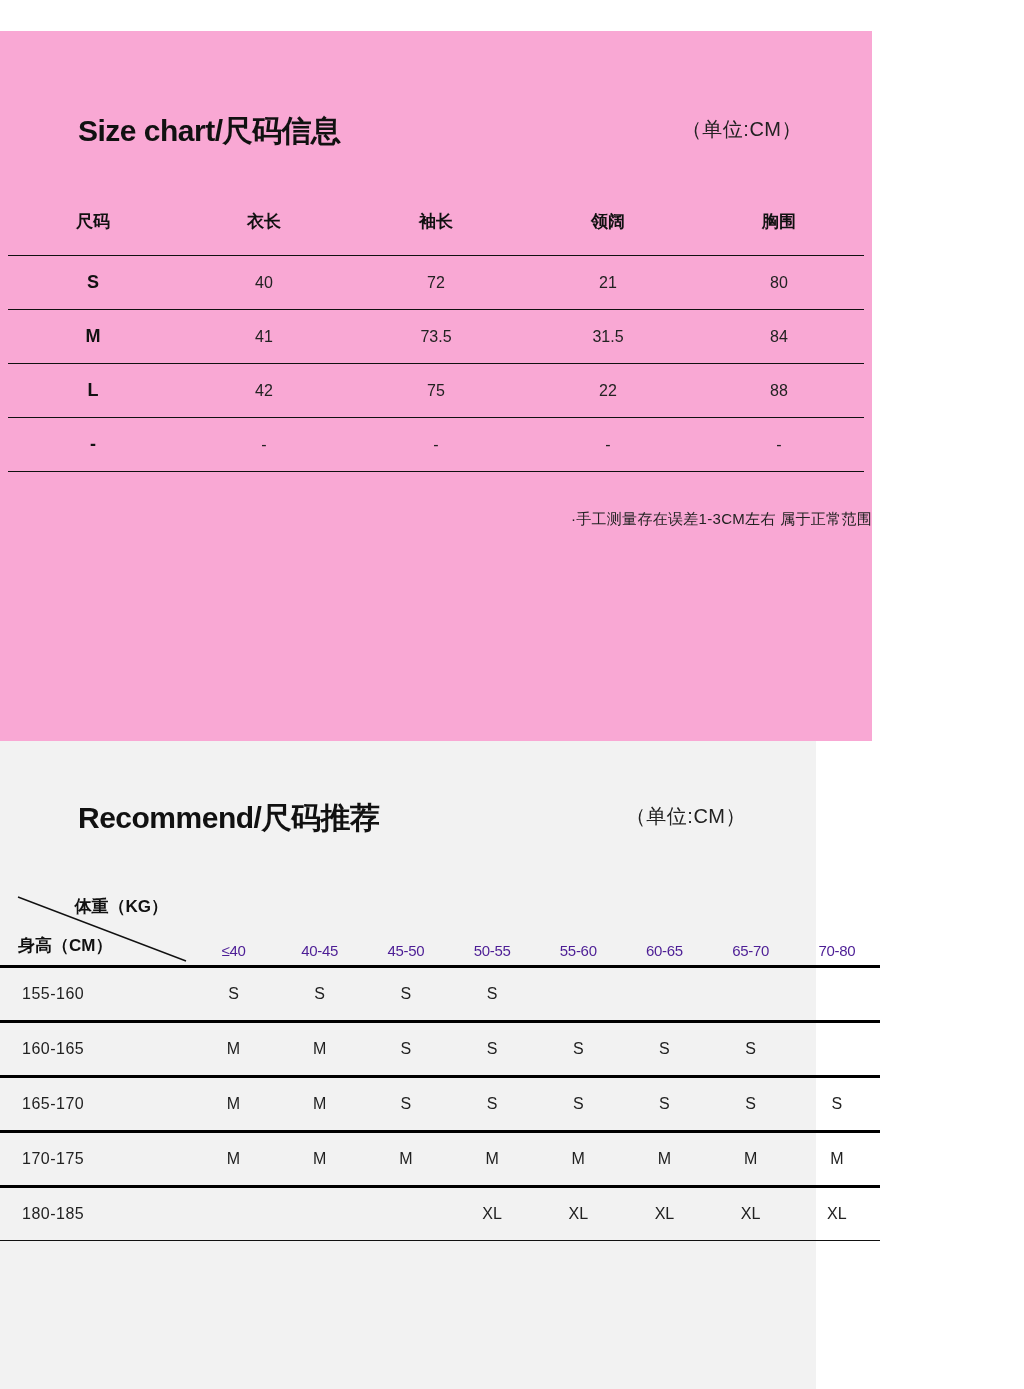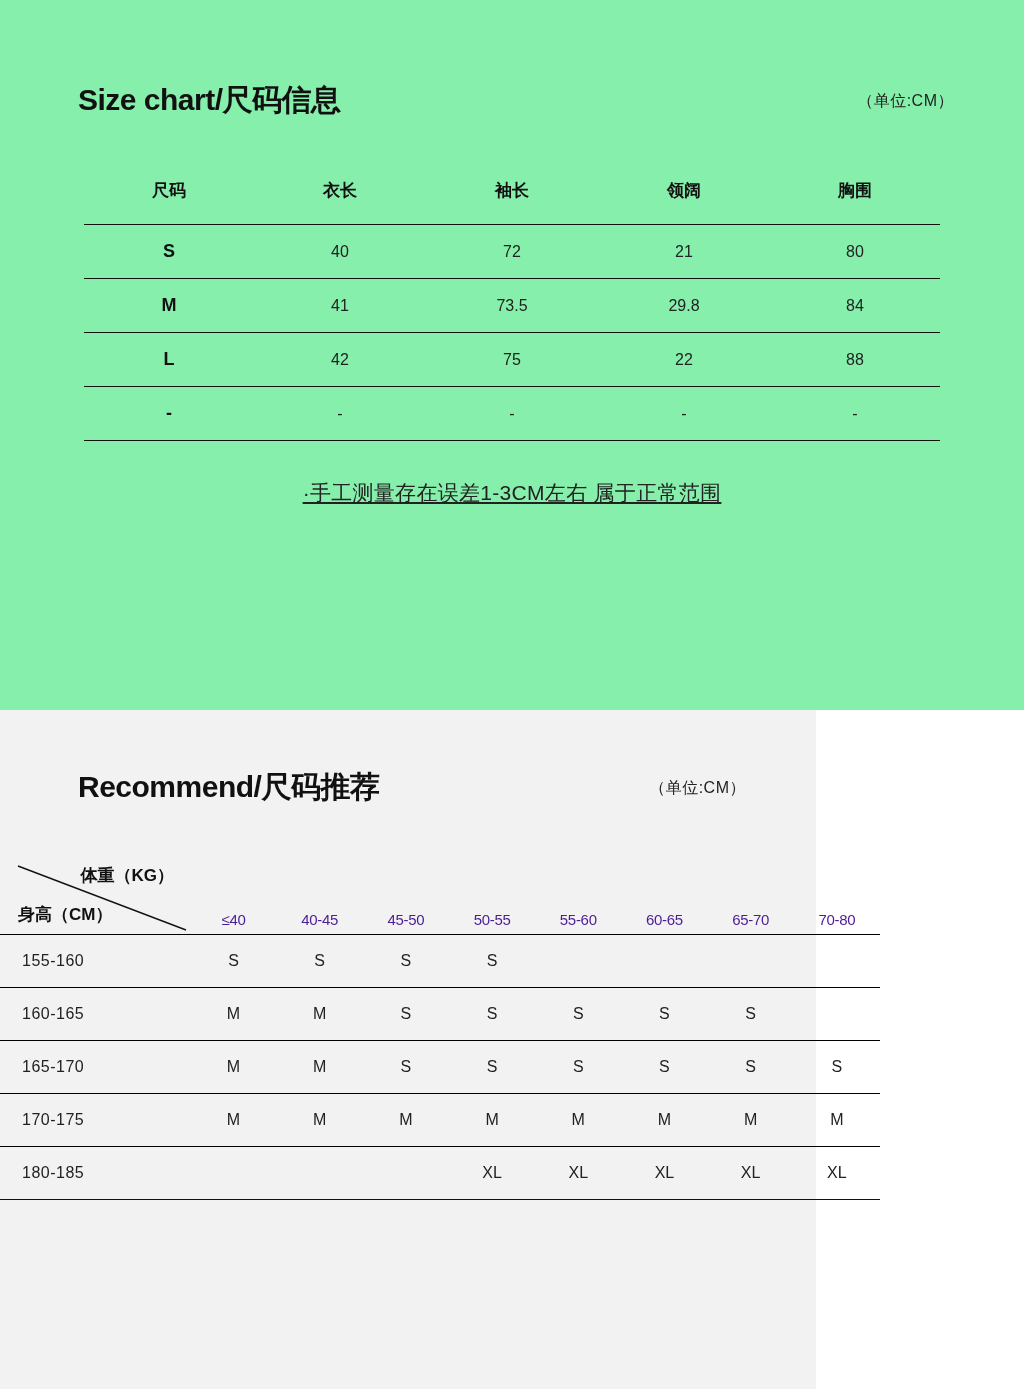--- a/index.html
+++ b/index.html
@@ -11,45 +11,46 @@
     height: 1389px;
     background: #ffffff;
     font-family: "Liberation Sans", "DejaVu Sans", sans-serif;
     color: #1a1a1a;
     overflow: hidden;
   }
 
   
   .section-top {
     position: relative;
-    width: 1024px;
+    width: 872px;
     height: 710px;
-    background: #86efac;
+    background: #f9a8d4;
     box-sizing: border-box;
+    margin-top: 31px;
   }
   .header-row {
     position: relative;
     padding: 85px 70px 0 78px;
     display: flex;
     align-items: flex-end;
     justify-content: space-between;
   }
   .title {
     font-size: 30px;
     font-weight: 800;
     letter-spacing: -0.5px;
     color: #111111;
     line-height: 1;
     white-space: nowrap;
   }
   .title .zh {
     font-weight: 800;
   }
   .unit {
-    font-size: 16px;
+    font-size: 20px;
     color: #222222;
     letter-spacing: 0.5px;
     white-space: nowrap;
     padding-bottom: 3px;
     text-align: right;
   }
 
   table.size-table {
     border-collapse: collapse;
     margin: 64px auto 0 auto;
@@ -76,26 +77,25 @@
     font-size: 16px;
     color: #222222;
     height: 20px;
   }
   table.size-table td.sz {
     font-size: 18px;
     font-weight: 700;
     color: #111111;
   }
   .note {
-    text-align: center;
-    font-size: 21px;
+    text-align: right;
+    font-size: 15px;
     color: #222222;
     margin-top: 38px;
     letter-spacing: 0.3px;
-    text-decoration: underline;
   }
 
   
   .section-bottom {
     position: relative;
     width: 816px;
     height: 679px;
     background: #f2f2f2;
     box-sizing: border-box;
   }
@@ -127,21 +127,21 @@
   }
   .corner-line {
     position: absolute;
     left: 0;
     top: 0;
     width: 190px;
     height: 72px;
   }
   .lbl-weight {
     position: absolute;
-    right: 16px;
+    right: 22px;
     top: 2px;
     font-size: 17px;
     font-weight: 700;
     color: #111111;
     white-space: nowrap;
   }
   .lbl-height {
     position: absolute;
     left: 18px;
     bottom: 8px;
@@ -153,21 +153,21 @@
   table.rec-table th.wcol {
     font-size: 15px;
     color: #4c1d95;
     font-weight: 400;
     text-align: center;
     vertical-align: bottom;
     padding-bottom: 6px;
     letter-spacing: -0.3px;
   }
   table.rec-table tbody tr {
-    border-top: 1px solid #000000;
+    border-top: 3px solid #000000;
   }
   table.rec-table tbody tr:last-child {
     border-bottom: 1px solid #111111;
   }
   table.rec-table td {
     text-align: center;
     font-size: 16px;
     color: #222222;
     padding: 16px 0;
     height: 20px;
@@ -214,21 +214,21 @@
         <td class="sz">S</td>
         <td>40</td>
         <td>72</td>
         <td>21</td>
         <td>80</td>
       </tr>
       <tr>
         <td class="sz">M</td>
         <td>41</td>
         <td>73.5</td>
-        <td>29.8</td>
+        <td>31.5</td>
         <td>84</td>
       </tr>
       <tr>
         <td class="sz">L</td>
         <td>42</td>
         <td>75</td>
         <td>22</td>
         <td>88</td>
       </tr>
       <tr>

